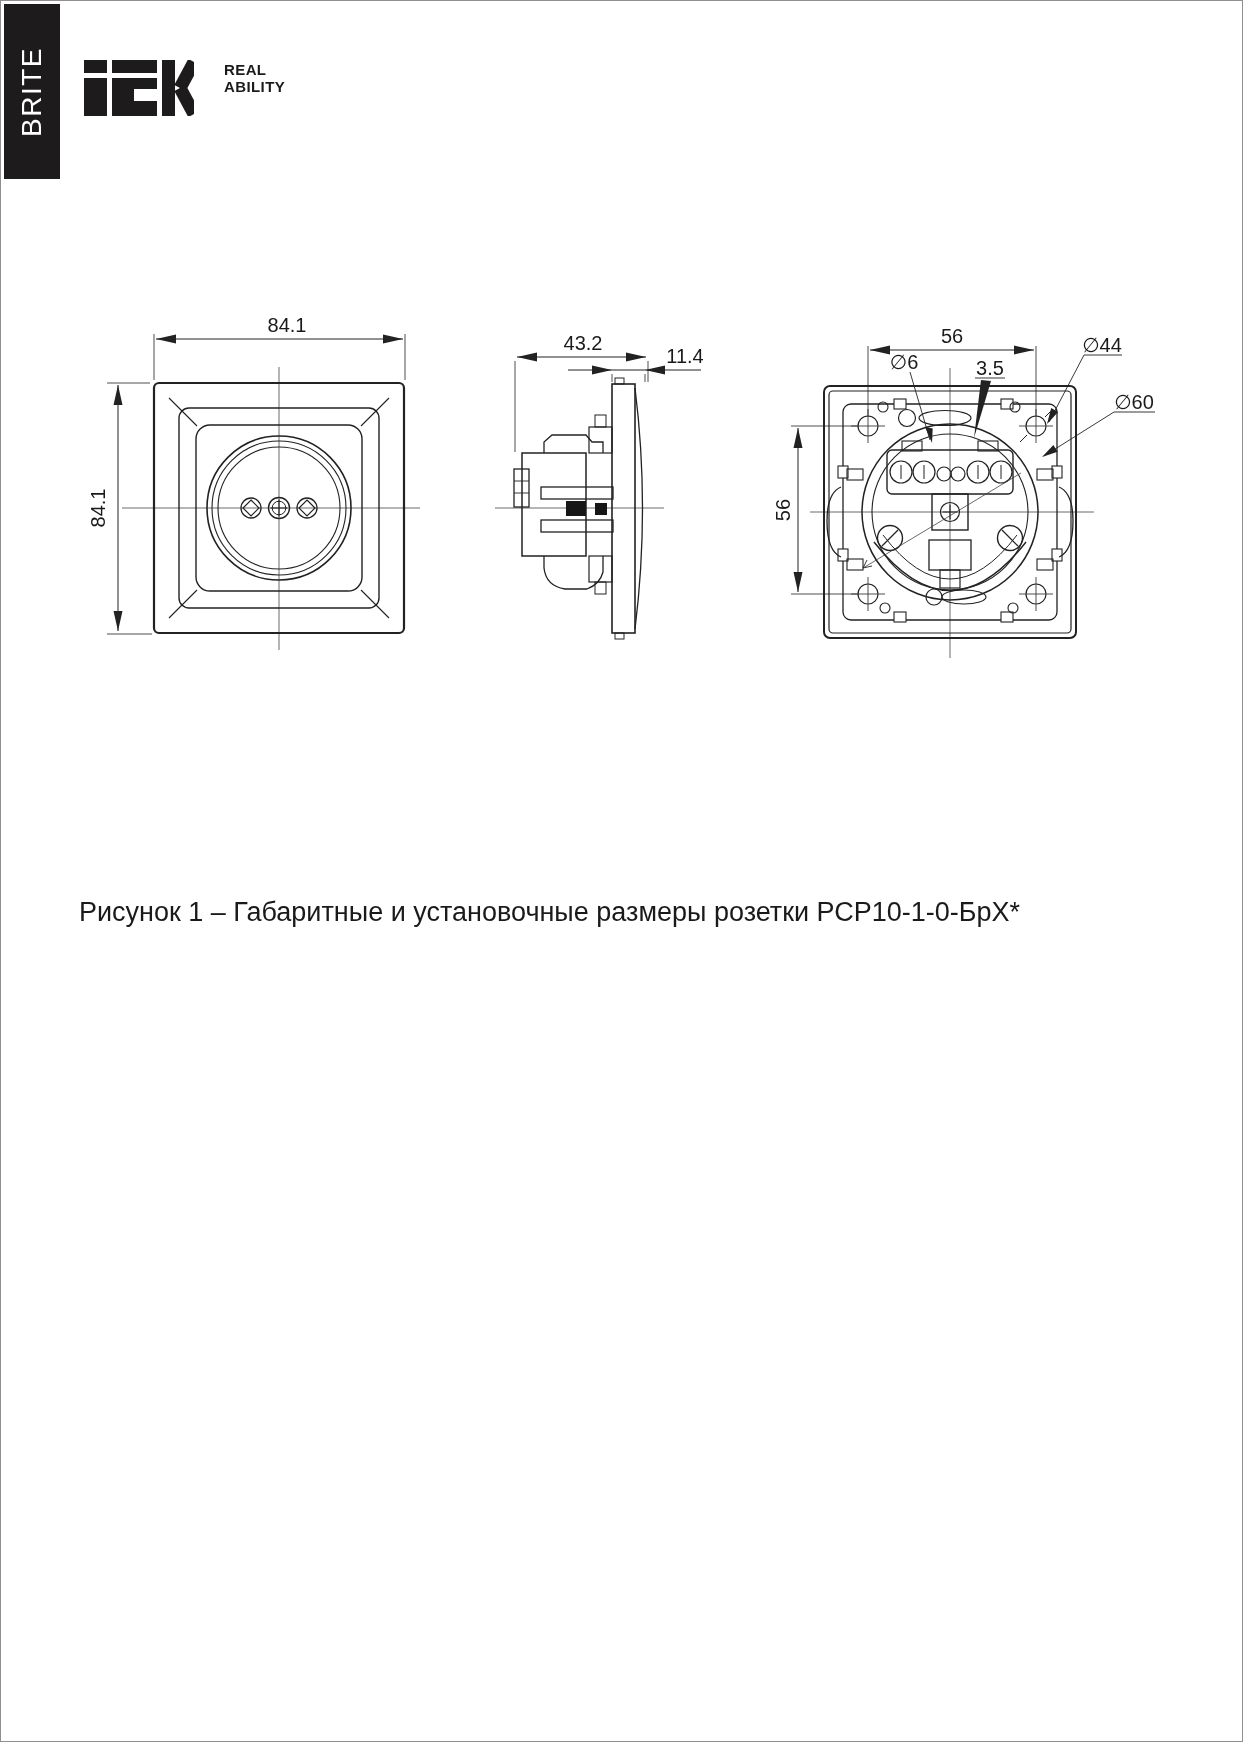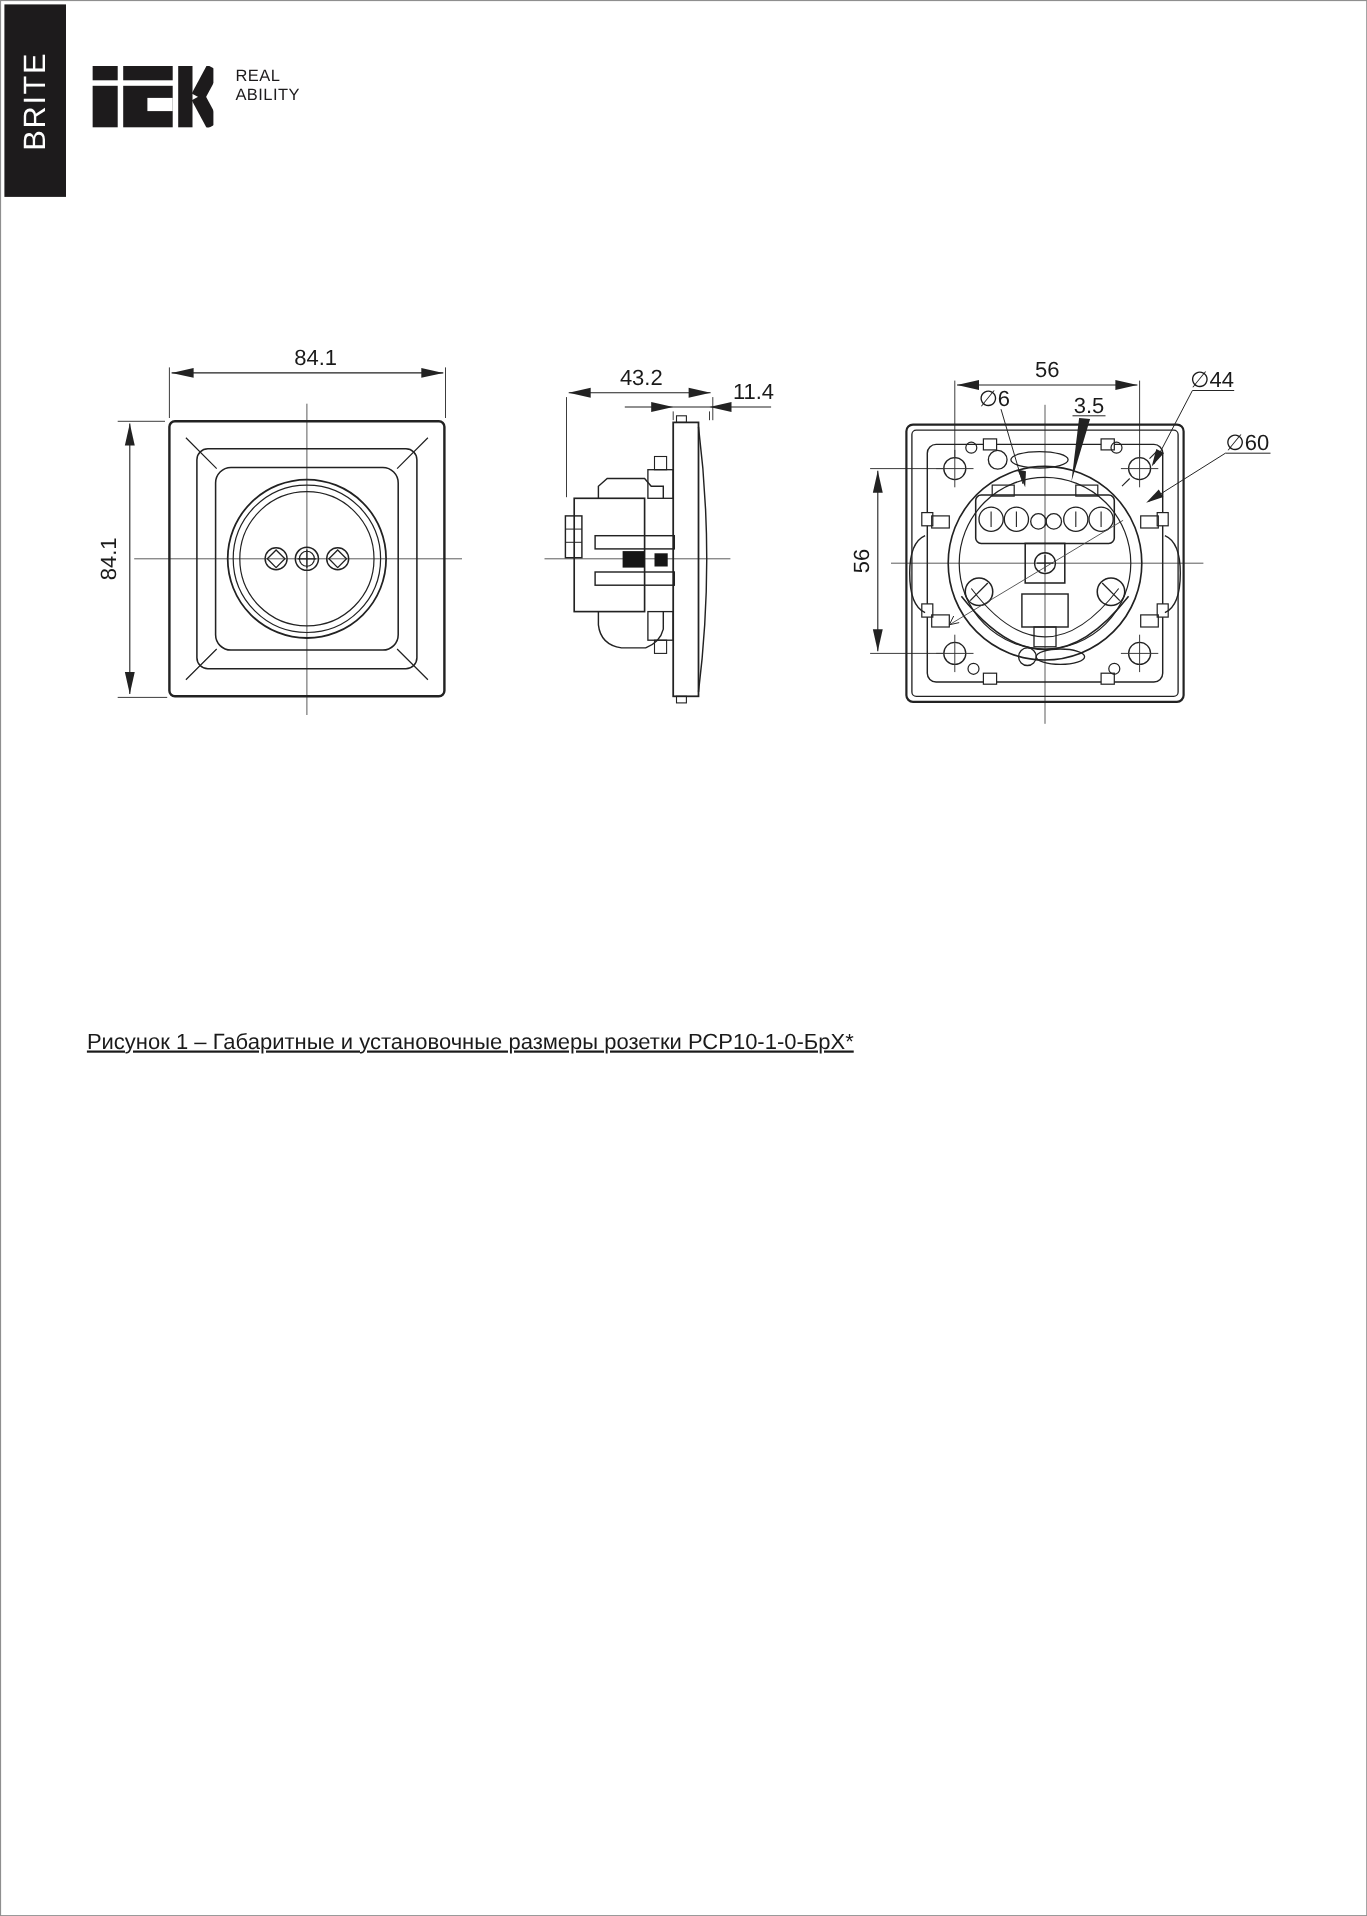--- a/index.html
+++ b/index.html
@@ -16,27 +16,27 @@
     position:absolute;left:3px;top:3px;width:56px;height:175px;
     background:#1d1b1c;display:flex;align-items:center;justify-content:center;
   }
   .brite-tab span{
     transform:rotate(-90deg);
     color:#ffffff;font-size:28px;letter-spacing:1.5px;font-weight:400;
     white-space:nowrap;
   }
   .iek-logo{position:absolute;left:83px;top:59px;width:110px;height:56px;}
   .tagline{
-    position:absolute;left:213px;top:60px;
-    font-size:15px;font-weight:normal;color:#1d1b1c;
+    position:absolute;left:223px;top:60px;
+    font-size:15px;font-weight:bold;color:#1d1b1c;
     line-height:17px;letter-spacing:0.4px;
   }
   .caption{
-    position:absolute;left:78px;top:936px;width:1100px;
-    font-size:20px;color:#1a1a1a;text-decoration:underline;
+    position:absolute;left:78px;top:896px;width:1100px;
+    font-size:27px;color:#1a1a1a;
   }
   svg.canvas{position:absolute;left:0;top:0;}
   svg text{font-family:"Liberation Sans", sans-serif;font-size:20px;fill:#1a1a1a;}
   .ln{stroke:#222;fill:none;}
   .thin{stroke:#3a3a3a;stroke-width:0.9;fill:none;}
   .cl{stroke:#444;stroke-width:0.8;fill:none;}
   .ar{fill:#222;stroke:none;}
   .wn{fill:#fff;stroke:#222;stroke-width:1.1;}
 </style>
 </head>

